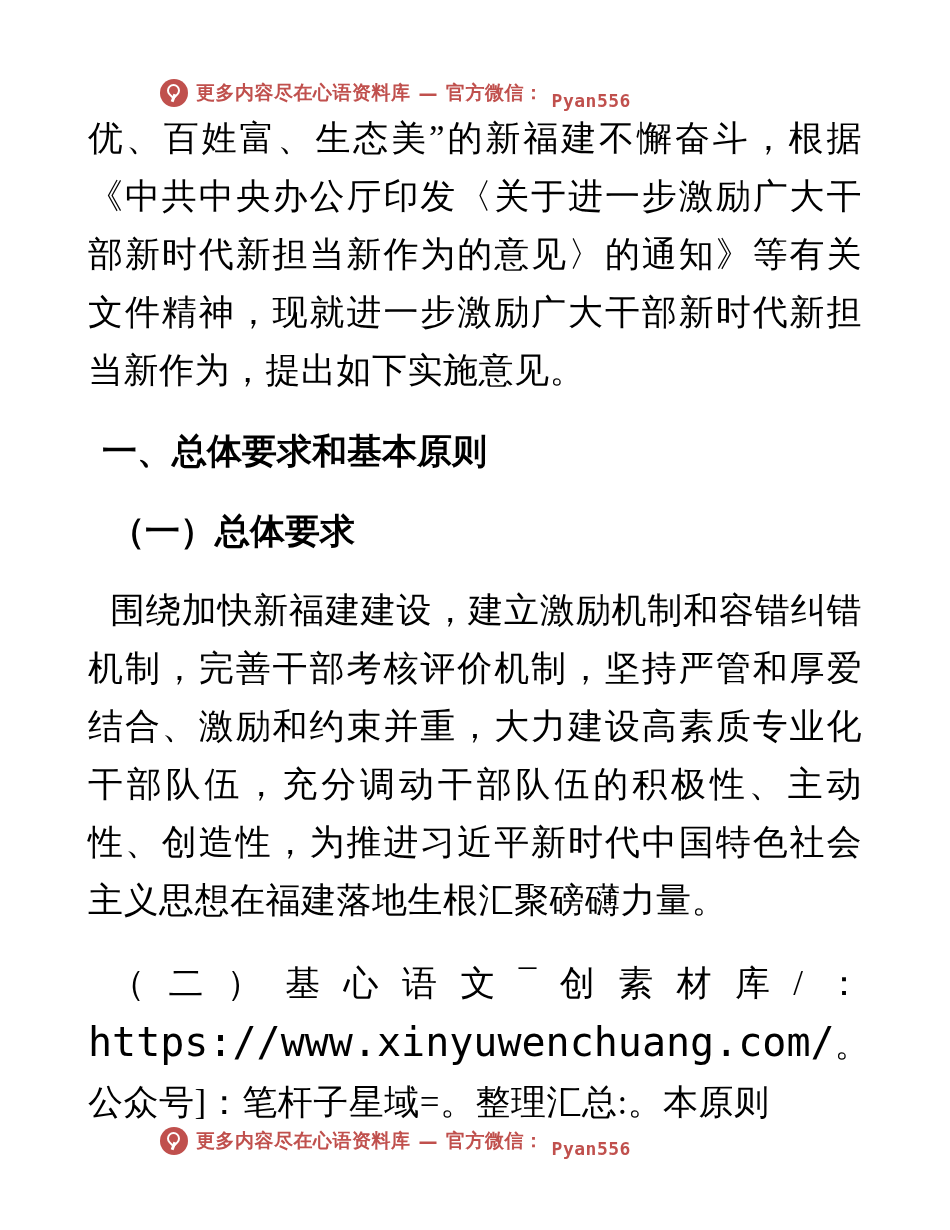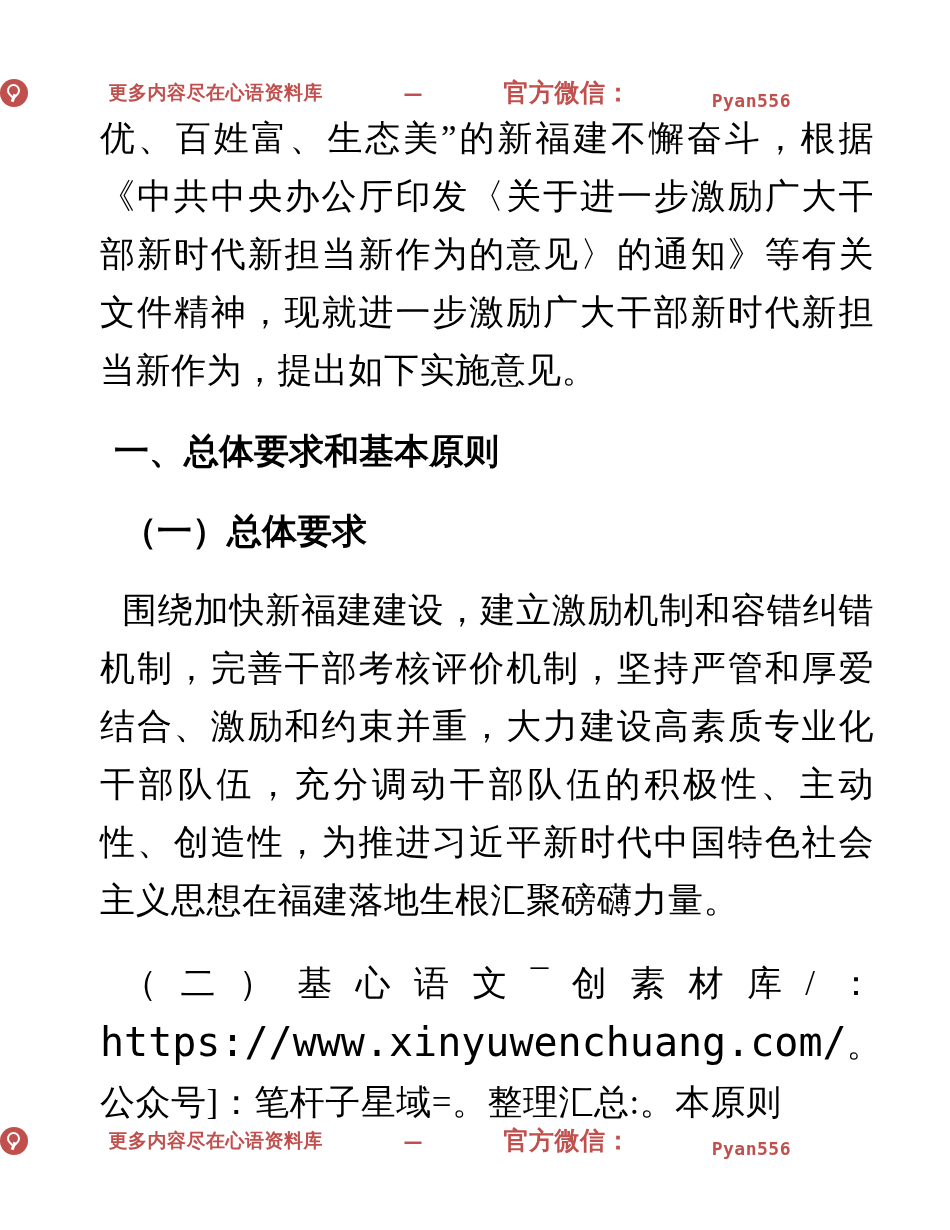--- a/index.html
+++ b/index.html
@@ -22,21 +22,21 @@
     padding: 0;
   }
 
   
   .watermark {
     position: absolute;
     left: 0;
     width: 791px;
     display: flex;
     align-items: center;
-    justify-content: space-between;
+    justify-content: center;
     gap: 8px;
     color: #c0504d;
     font-family: "DejaVu Sans", sans-serif;
     font-size: 19px;
     font-weight: bold;
     letter-spacing: 0.5px;
     white-space: nowrap;
   }
   .watermark.top { top: 74px; }
   .watermark.bottom { top: 1122px; }
@@ -67,32 +67,32 @@
     position: absolute;
     left: 12px;
     top: 15px;
     width: 3px;
     height: 8px;
     background: #ffffff;
     transform: rotate(20deg);
   }
   .wm-text-main { font-size: 19px; }
   .wm-sep { font-size: 19px; }
-  .wm-text-sub { font-size: 25px; }
+  .wm-text-sub { font-size: 19px; }
   .wm-code {
     font-family: "DejaVu Sans Mono", monospace;
     font-size: 18px;
     font-weight: bold;
     margin-top: 16px;
   }
 
   
   .content {
     position: absolute;
-    left: 100px;
+    left: 88px;
     top: 110px;
     width: 774px;
   }
   p.para {
     margin: 0 0 6px 0;
     font-size: 35px;
     line-height: 58px;
     letter-spacing: 0.5px;
     text-align: justify;
     text-justify: inter-ideograph;

